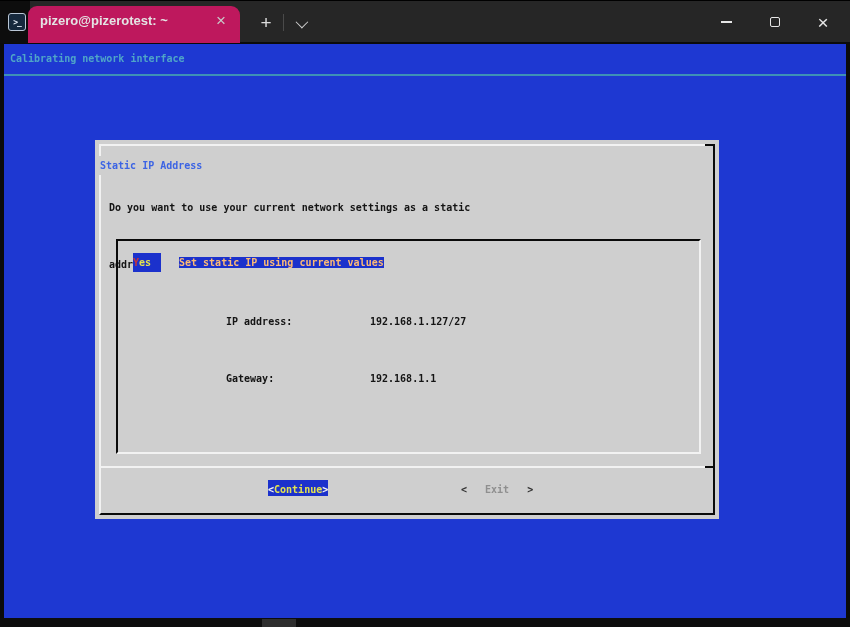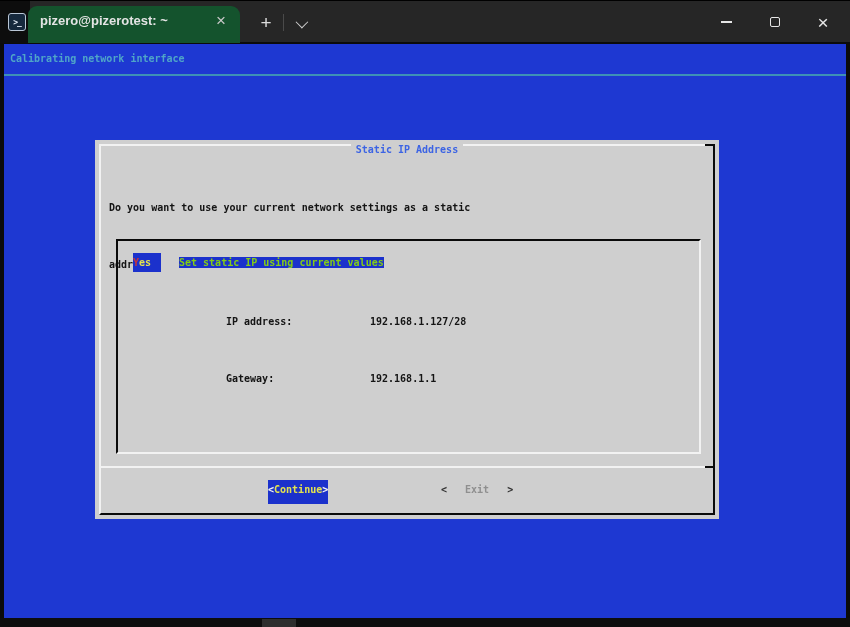--- a/index.html
+++ b/index.html
@@ -20,21 +20,21 @@
     font-family:"Liberation Sans",sans-serif}
   .stage{position:absolute;inset:0;width:850px;height:627px;background:#0B0B0B}
 
   
   .titlebar{position:absolute;left:0;top:0;width:850px;height:42px;background:#262626;border-top:1px solid #000}
   .titlebar .left-black{position:absolute;left:0;top:0;width:30px;height:42px;background:#0d0d0d}
   .app-icon{position:absolute;left:8px;top:12px;width:18px;height:18px;border-radius:3px;
     background:#16293d;border:1px solid #b9c6d6;color:#e8f0fa;
     font-family:"DejaVu Sans Mono",monospace;font-size:8px;font-weight:bold;
     display:flex;align-items:center;justify-content:center;letter-spacing:-1px}
-  .tab{position:absolute;left:28px;top:5px;width:212px;height:37px;background:#14532d;
+  .tab{position:absolute;left:28px;top:5px;width:212px;height:37px;background:#be185d;
     border-radius:9px 9px 0 0;display:flex;align-items:center;padding:0 10px 9px 12px}
   .tab-title{color:#E4E4E4;font-size:13px;font-weight:600;white-space:nowrap;flex:1}
   .tab-close{color:#C8C8C8;font-size:17px;line-height:17px;width:18px;text-align:center;cursor:default}
   .newtab{position:absolute;left:252px;top:9px;width:28px;height:26px;color:#DCDCDC;
     font-size:19px;font-weight:300;display:flex;align-items:center;justify-content:center}
   .tabbar-divider{position:absolute;left:283px;top:13px;width:1px;height:17px;background:#4a4a4a}
   .dropdown{position:absolute;left:288px;top:9px;width:24px;height:26px;color:#CFCFCF;
     display:flex;align-items:center;justify-content:center}
   .chev{width:9px;height:9px;border-right:1.6px solid #cfcfcf;border-bottom:1.6px solid #cfcfcf;
     transform:rotate(45deg) translateY(-2px)}
@@ -49,48 +49,48 @@
   .mono{font-family:"DejaVu Sans Mono",monospace;font-weight:bold;font-size:10px;line-height:19px}
   .backtitle{position:absolute;left:6px;top:5px;color:var(--cyan)}
   .backtitle-line{position:absolute;left:0;top:30px;width:842px;height:2px;background:#3E91B6}
 
   
   .dialog{position:absolute;left:91px;top:96px;width:624px;height:379px;background:var(--dlg-gray);color:var(--ink)}
   .dlg-frame{position:absolute;inset:4px;border-top:2px solid var(--line-white);
     border-left:2px solid var(--line-white);border-right:2px solid var(--line-black);
     border-bottom:2px solid var(--line-black);pointer-events:none}
   .dlg-corner-tr{position:absolute;top:4px;right:4px;width:10px;height:2px;background:var(--line-black)}
-  .dlg-title{position:absolute;top:0;left:0;width:100%;text-align:center;pointer-events:none}
+  .dlg-title{position:absolute;top:16px;left:0;width:100%;text-align:left;pointer-events:none}
   .dlg-title span{display:inline-block;background:var(--dlg-gray);padding:0 5px;color:var(--title-blue)}
   .dlg-text{position:absolute;left:14px;top:20px;right:16px;white-space:pre}
   .f-row{white-space:pre}
   .f-indent{display:inline-block;width:117px}
   .f-label{display:inline-block;width:144px}
 
   .listbox{position:absolute;left:21px;top:99px;width:585px;height:215px;
     border-top:2px solid var(--line-black);border-left:2px solid var(--line-black);
     border-right:2px solid var(--line-white);border-bottom:2px solid var(--line-white);
     padding:12px 0 0 15px}
   .mrow{height:19px;white-space:pre;cursor:default}
   .mtag{display:inline-block;width:28px}
   .mgap{display:inline-block;width:18px}
   .mrow.selected .mtag,.mrow.selected .mdesc{background:var(--hl-blue)}
-  .mrow.selected .mdesc{color:#84cc16}
+  .mrow.selected .mdesc{color:#fdba74}
   .mrow.selected .tag-rest{color:var(--sel-yellow)}
   .tag-first{color:var(--tag-red)}
   .tag-rest{color:var(--tag-blue)}
   .mdesc{color:var(--ink)}
 
   .btn-sep{position:absolute;left:4px;right:4px;top:326px;height:2px;background:var(--line-white)}
   .btn-sep-end{position:absolute;right:4px;top:326px;width:10px;height:2px;background:var(--line-black)}
-  .btn{position:absolute;top:340px;height:24px;cursor:default;white-space:pre}
+  .btn{position:absolute;top:340px;height:16px;cursor:default;white-space:pre}
   .btn-continue{left:173px;background:var(--hl-blue)}
   .btn-continue .bk{color:#F4F4F4}
   .btn-continue .lbl{color:var(--sel-yellow)}
-  .btn-exit{left:346px}
+  .btn-exit{left:366px}
   .btn-exit .bk{color:#333}
   .btn-exit .lbl{color:#8F8F8F;margin:0 18px}
 
   
   .bottombar{position:absolute;left:0;top:618px;width:850px;height:9px;background:#0d0d0d}
   .bottom-seg{position:absolute;left:262px;top:1px;width:34px;height:8px;background:#2e2e2e}
 </style>
 </head>
 <body>
 
@@ -126,21 +126,21 @@
     <div class="dialog">
       <div class="dlg-frame"></div>
       <div class="dlg-corner-tr"></div>
       <div class="dlg-title">
         <span>Static IP Address</span>
       </div>
 
       <div class="dlg-text">
         <div>Do you want to use your current network settings as a static</div>
         <div>address?</div>
-        <div class="f-row"><span class="f-indent"></span><span class="f-label">IP address:</span><span>192.168.1.127/28</span></div>
+        <div class="f-row"><span class="f-indent"></span><span class="f-label">IP address:</span><span>192.168.1.127/27</span></div>
         <div class="f-row"><span class="f-indent"></span><span class="f-label">Gateway:</span><span>192.168.1.1</span></div>
       </div>
 
       <div class="listbox">
         <div class="mrow selected"><span class="mtag"><span class="tag-first">Y</span><span class="tag-rest">es</span></span><span class="mgap"></span><span class="mdesc">Set static IP using current values</span></div>
       </div>
 
       <div class="btn-sep"></div>
       <div class="btn-sep-end"></div>
 

